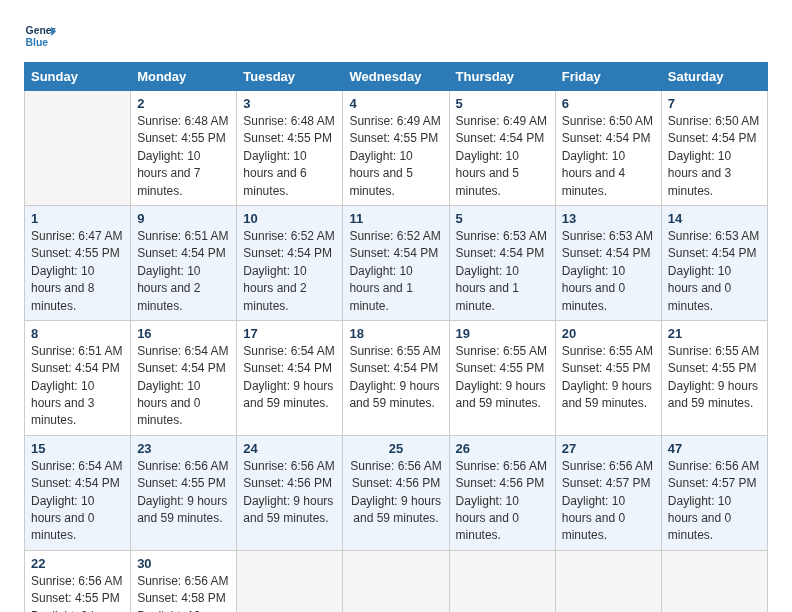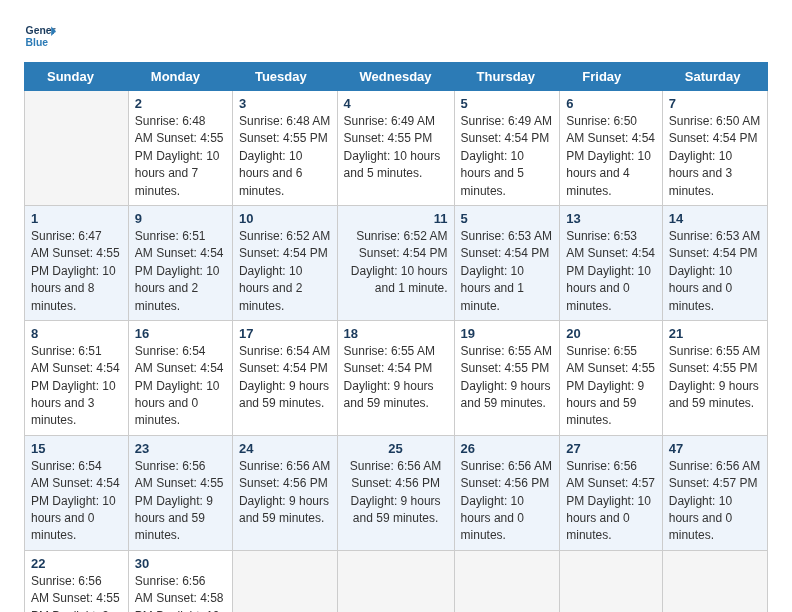--- a/index.html
+++ b/index.html
@@ -40,21 +40,21 @@
     .calendar {
       width: 100%;
       border-collapse: collapse;
       margin-top: 10px;
     }
     .calendar th {
       background: #2c7bb6;
       color: #fff;
       font-size: 13px;
       font-weight: bold;
-      padding: 6px 22px;
+      padding: 6px 6px;
       text-align: left;
       border: 1px solid #2c7bb6;
       margin-left: 36px;
     }
     .calendar td {
       vertical-align: top;
       border: 1px solid #ccc;
       padding: 5px 6px;
       font-size: 10px;
       color: #333;
@@ -164,21 +164,21 @@
           <div class="day-info">Sunrise: 6:51 AM
 Sunset: 4:54 PM
 Daylight: 10 hours and 2 minutes.</div>
         </td>
         <td style="background: rgb(238, 244, 251);">
           <span class="day-num">10</span>
           <div class="day-info">Sunrise: 6:52 AM
 Sunset: 4:54 PM
 Daylight: 10 hours and 2 minutes.</div>
         </td>
-        <td style="background: rgb(238, 244, 251); text-align: right;">
+        <td style="background: rgb(238, 244, 251);">
           <span class="day-num">11</span>
           <div class="day-info">Sunrise: 6:52 AM
 Sunset: 4:54 PM
 Daylight: 10 hours and 1 minute.</div>
         </td>
         <td style="background: rgb(238, 244, 251);">
           <span class="day-num">5</span>
           <div class="day-info">Sunrise: 6:53 AM
 Sunset: 4:54 PM
 Daylight: 10 hours and 1 minute.</div>

